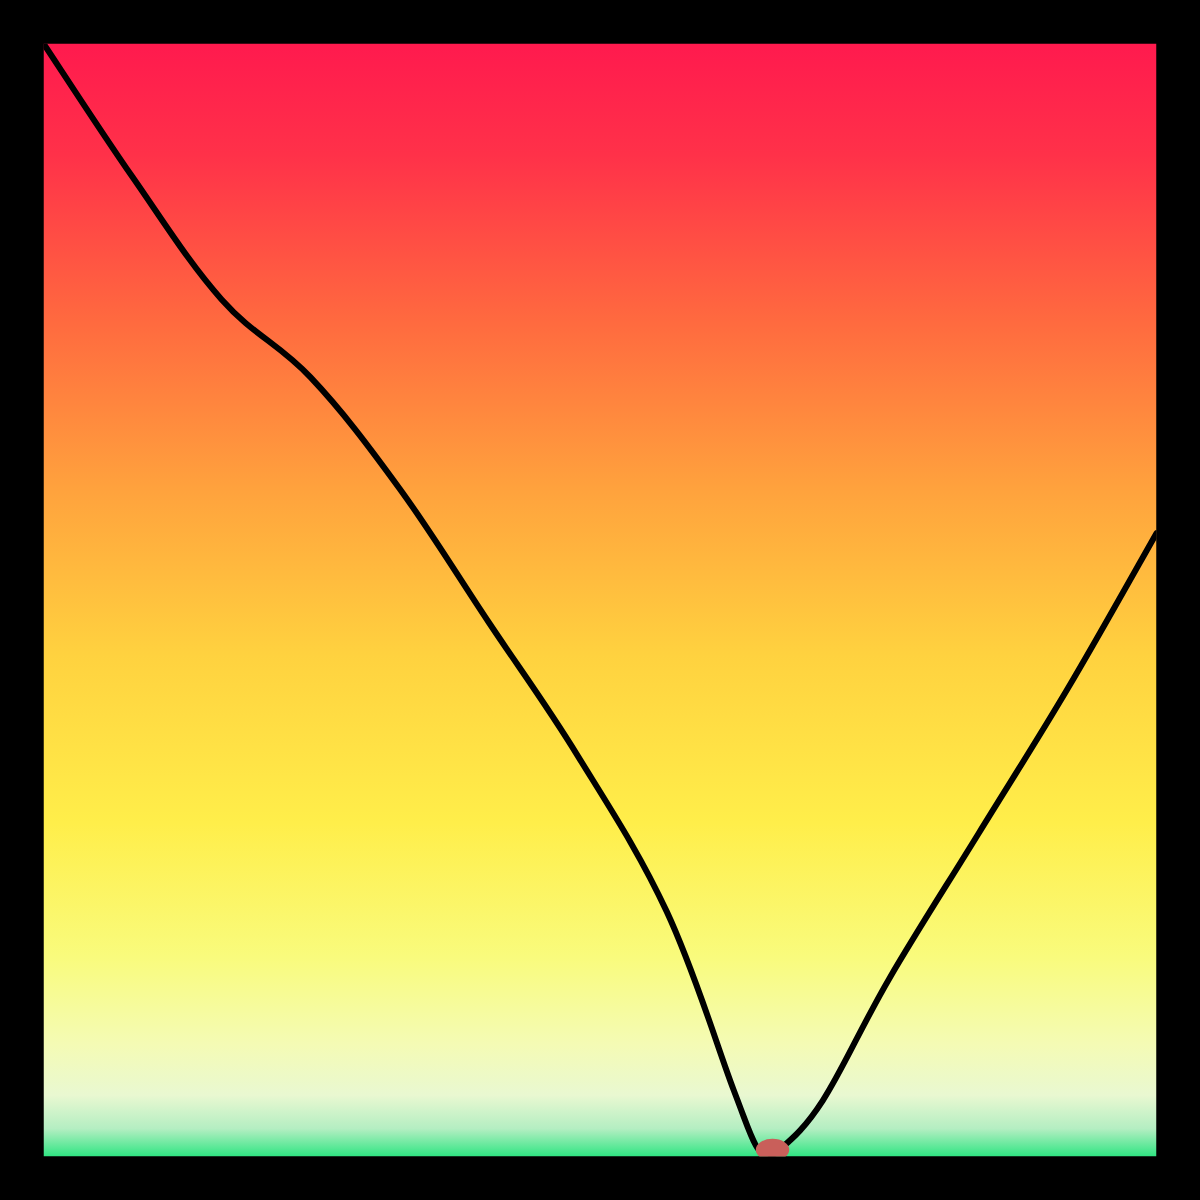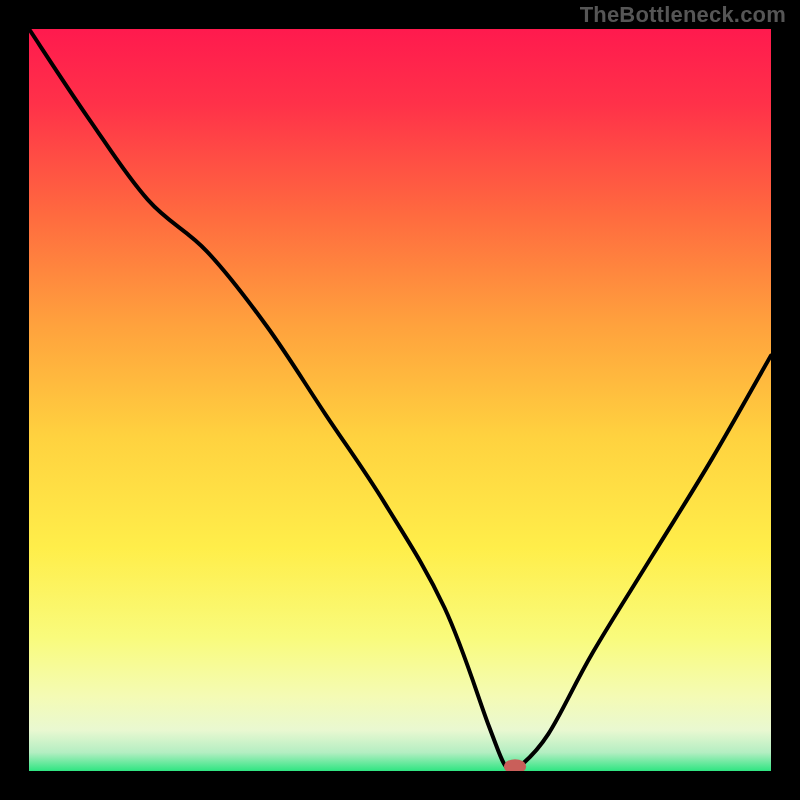--- a/index.html
+++ b/index.html
@@ -31,21 +31,20 @@
     left: 29px;
     top: 29px;
     width: 742px;
     height: 742px;
   }
 </style>
 </head>
 <body>
 
 <div class="frame">
-  <div class="watermark">TheBottleneck.com</div>
 
   <svg class="plot" viewBox="0 0 100 100" preserveAspectRatio="none">
     <defs>
       <linearGradient id="bg-grad" x1="0" y1="0" x2="0" y2="1">
           <stop offset="0%" stop-color="#ff1a4e"></stop>
           <stop offset="10%" stop-color="#ff3149"></stop>
           <stop offset="25%" stop-color="#ff6a3f"></stop>
           <stop offset="40%" stop-color="#ffa23d"></stop>
           <stop offset="55.00000000000001%" stop-color="#ffd23f"></stop>
           <stop offset="70%" stop-color="#ffee4a"></stop>

